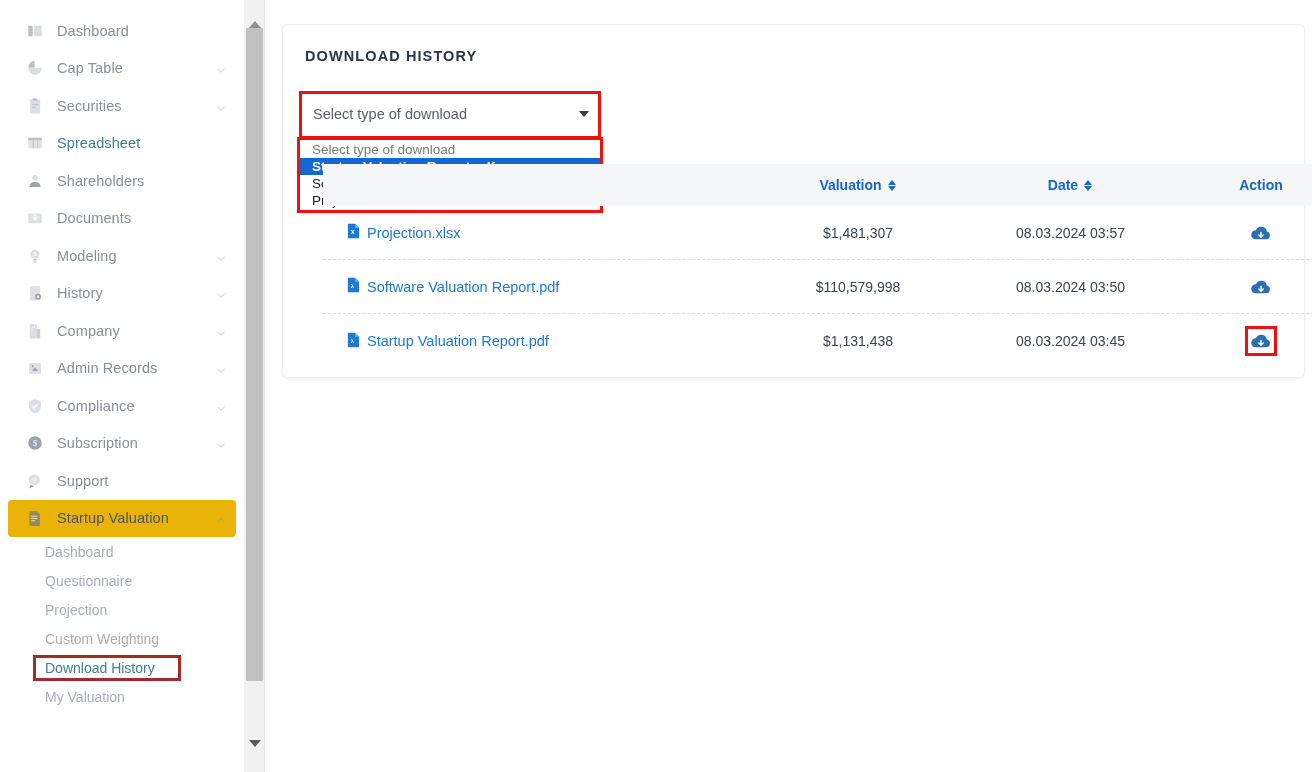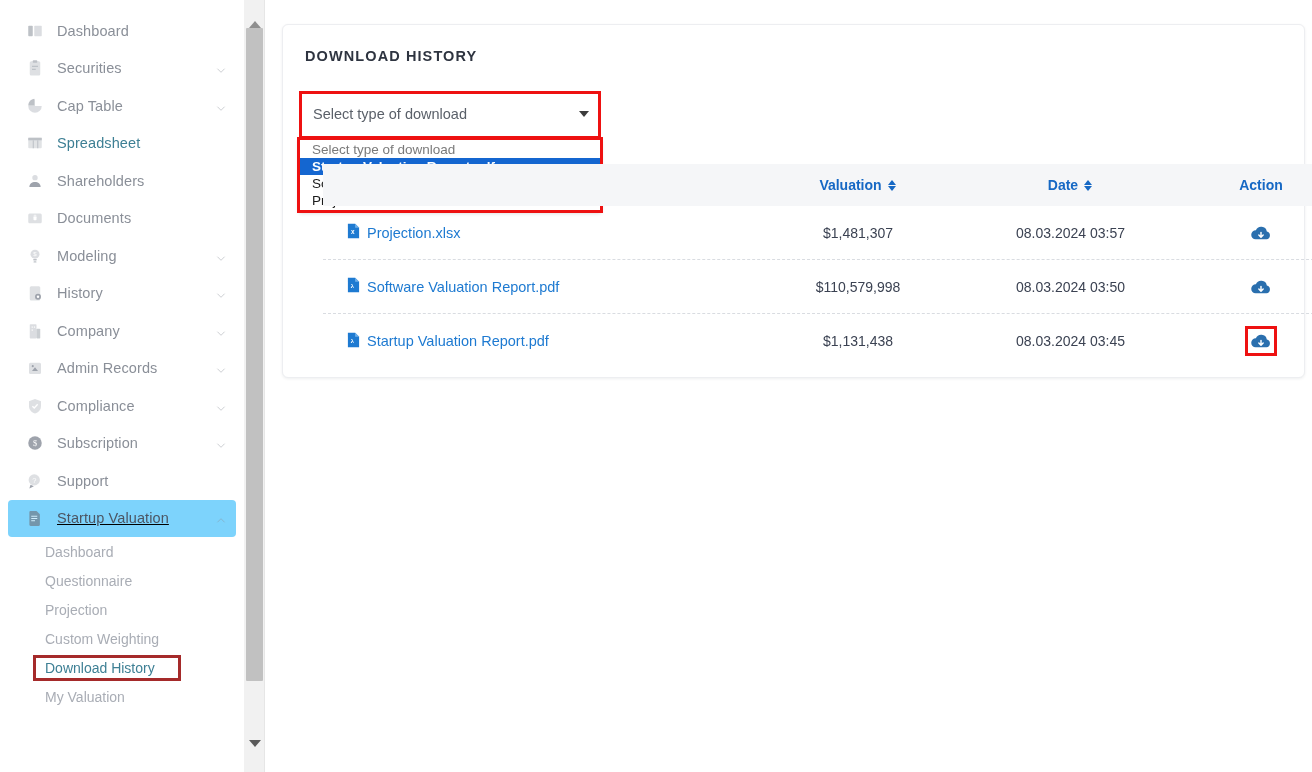--- a/index.html
+++ b/index.html
@@ -20,21 +20,21 @@
   }
   .nav-item {
     position: relative;
     display: flex; align-items: center;
     height: 37.5px;
     padding-left: 18px;
     margin: 0 8px;
     border-radius: 4px;
     cursor: pointer;
   }
-  .nav-item.active-group { background: #7dd3fc; text-decoration: underline; }
+  .nav-item.active-group { background: #eab308; }
   .nav-ico {
     width: 18px; height: 18px;
     margin-right: 13px;
     flex: 0 0 18px;
     display: flex; align-items: center; justify-content: center;
     opacity: .65;
   }
   .nav-label {
     font-size: 14.5px;
     color: #8a8f98;
@@ -221,39 +221,39 @@
           <svg width="18" height="18" viewBox="0 0 24 24" fill="#9aa0a9">
             <rect x="3" y="5" width="6" height="14" rx="1"></rect>
             <rect x="11" y="5" width="10" height="14" rx="1" opacity=".55"></rect>
           </svg>
         </span>
         <span class="nav-label">Dashboard</span>
       </div>
       <div class="nav-item">
         <span class="nav-ico">
           <svg width="18" height="18" viewBox="0 0 24 24" fill="#9aa0a9">
+            <path d="M12 3a9 9 0 1 0 9 9h-9z" opacity=".55"></path>
+            <path d="M11 2.2A9 9 0 0 0 3.2 11H11z"></path>
+          </svg>
+        </span>
+        <span class="nav-label">Cap Table</span>
+        <span class="chev"><svg width="12" height="12" viewBox="0 0 20 20" fill="none" stroke="#8a8f98" stroke-width="1.6">
+            <path d="M4 7l6 6 6-6"></path>
+          </svg></span>
+      </div>
+      <div class="nav-item">
+        <span class="nav-ico">
+          <svg width="18" height="18" viewBox="0 0 24 24" fill="#9aa0a9">
             <rect x="5" y="3" width="14" height="19" rx="2" opacity=".5"></rect>
             <rect x="9" y="1.5" width="6" height="3.5" rx="1"></rect>
             <rect x="8" y="9" width="8" height="1.6"></rect>
             <rect x="8" y="13" width="5" height="1.6"></rect>
           </svg>
         </span>
         <span class="nav-label">Securities</span>
-        <span class="chev"><svg width="12" height="12" viewBox="0 0 20 20" fill="none" stroke="#8a8f98" stroke-width="1.6">
-            <path d="M4 7l6 6 6-6"></path>
-          </svg></span>
-      </div>
-      <div class="nav-item">
-        <span class="nav-ico">
-          <svg width="18" height="18" viewBox="0 0 24 24" fill="#9aa0a9">
-            <path d="M12 3a9 9 0 1 0 9 9h-9z" opacity=".55"></path>
-            <path d="M11 2.2A9 9 0 0 0 3.2 11H11z"></path>
-          </svg>
-        </span>
-        <span class="nav-label">Cap Table</span>
         <span class="chev"><svg width="12" height="12" viewBox="0 0 20 20" fill="none" stroke="#8a8f98" stroke-width="1.6">
             <path d="M4 7l6 6 6-6"></path>
           </svg></span>
       </div>
       <div class="nav-item">
         <span class="nav-ico">
           <svg width="18" height="18" viewBox="0 0 24 24" fill="#9aa0a9">
             <rect x="3" y="5" width="18" height="14" rx="1.5" opacity=".45"></rect>
             <rect x="3" y="5" width="18" height="3.4"></rect>
             <rect x="9" y="8.4" width="1.4" height="10.6"></rect>

